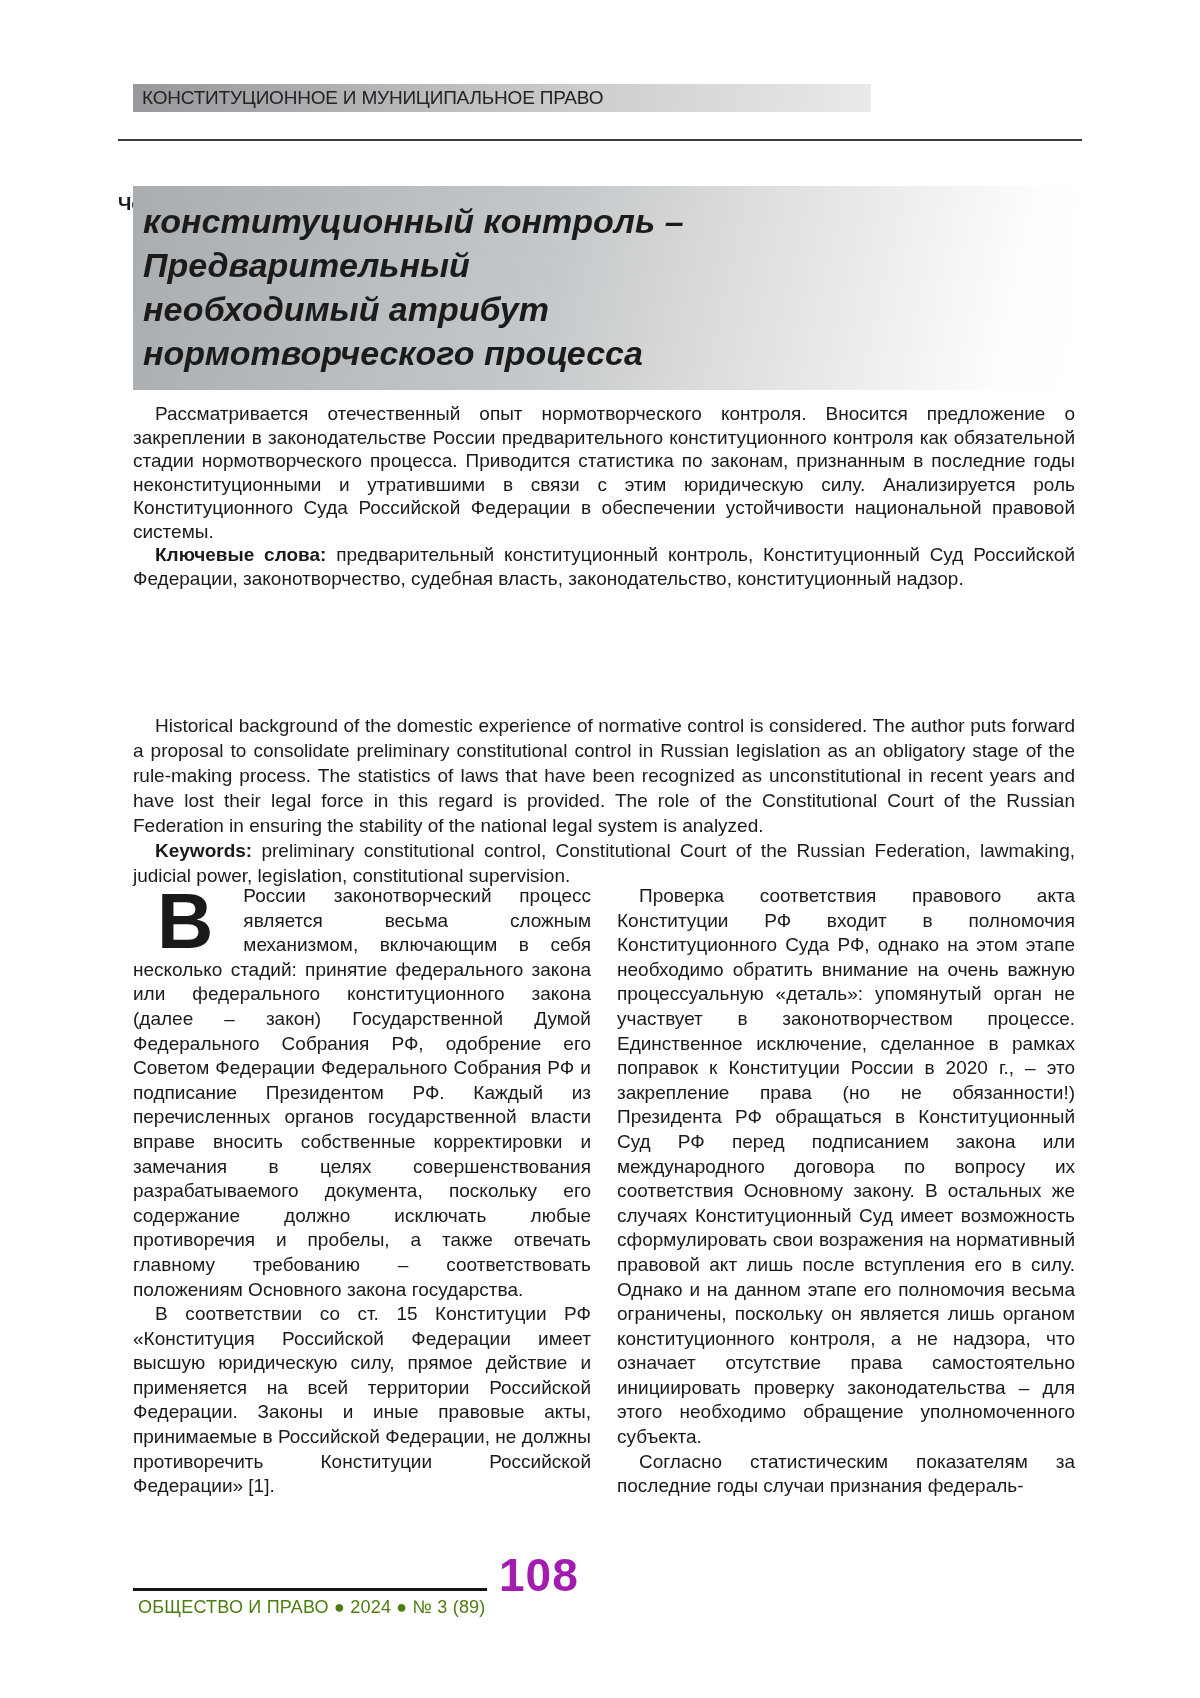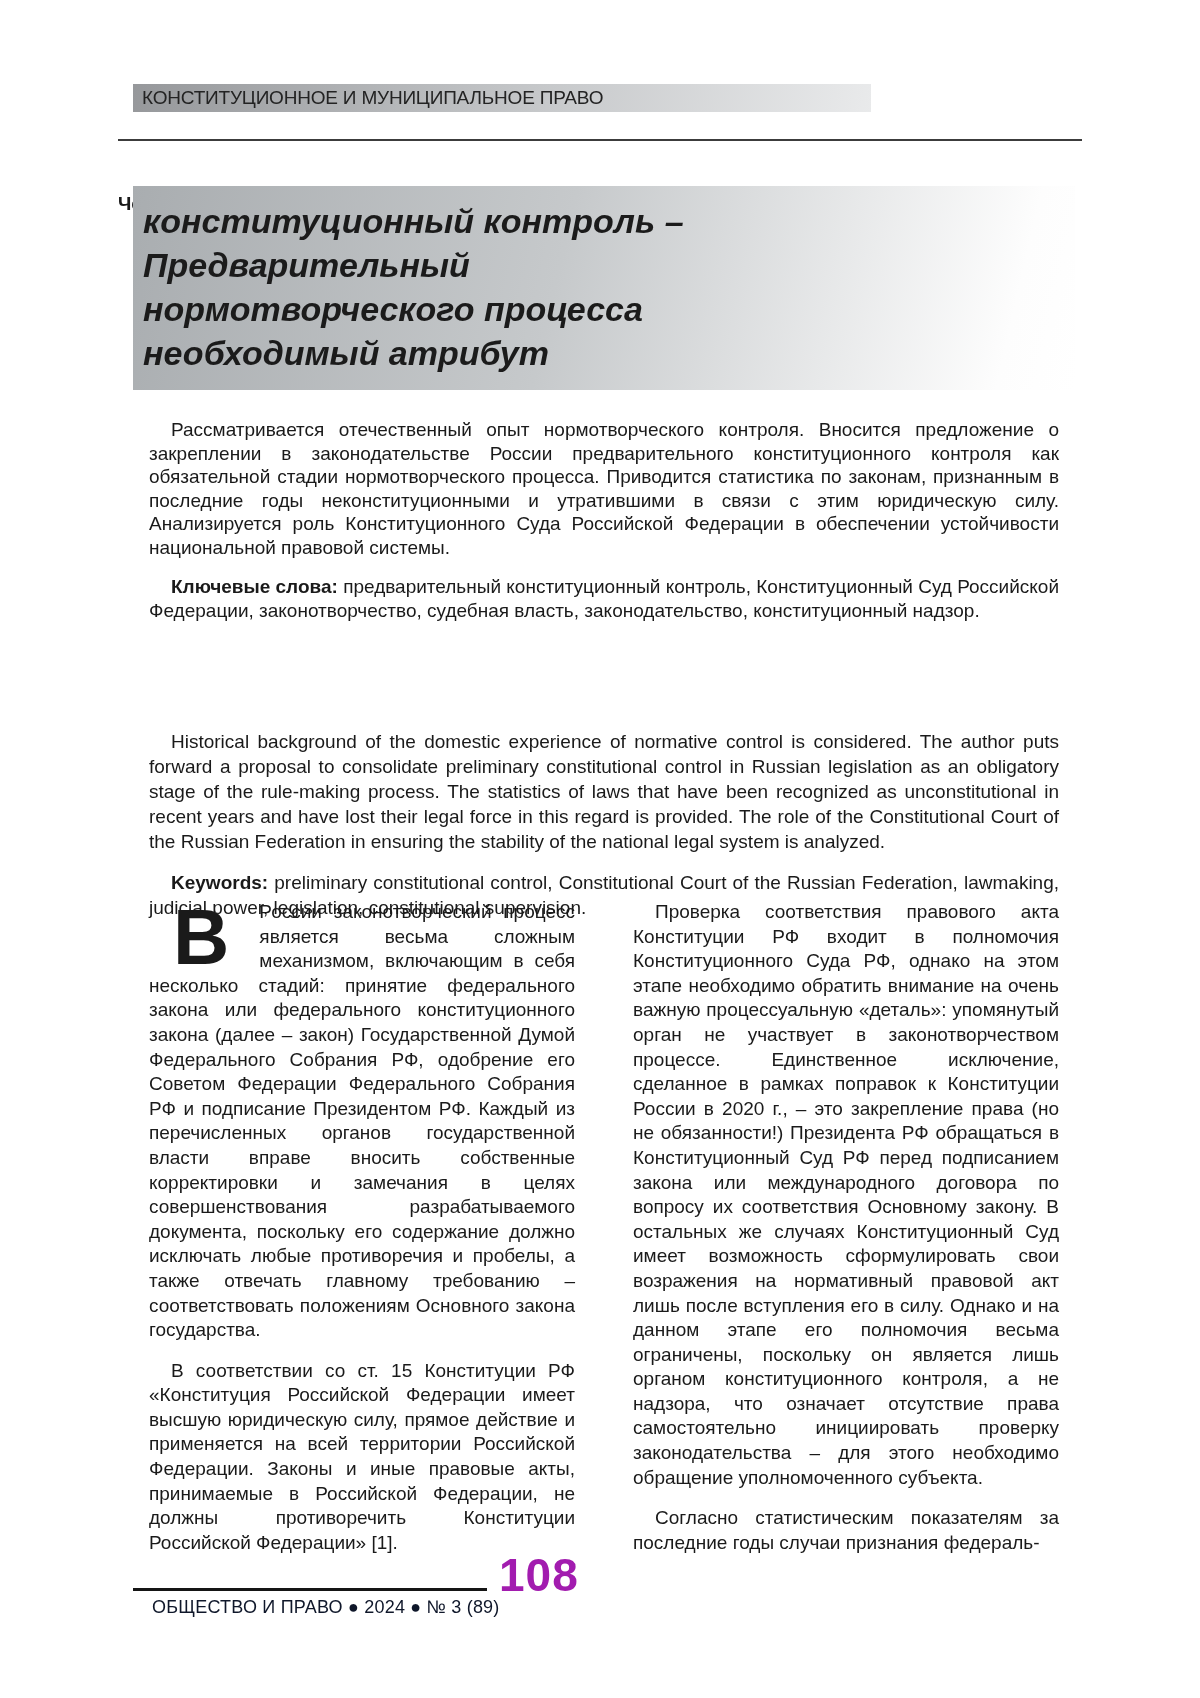--- a/index.html
+++ b/index.html
@@ -50,21 +50,21 @@
     color: #1b1b1b;
   }
   .abstract-block {
     position: absolute;
     top: 402px; left: 133px;
     width: 942px;
     font-size: 19px;
     line-height: 23.5px;
     text-align: justify;
   }
-  .abstract-block p, .en-block p, .col p { margin: 16px; }
+  .abstract-block p, .en-block p, .col p { margin: 0; }
   .indent { text-indent: 22px; }
   .title-en {
     position: absolute;
     top: 648px; left: 133px;
     width: 942px;
     font-size: 19px;
     font-weight: bold;
     text-indent: 22px;
   }
   .en-block {
@@ -105,43 +105,42 @@
     position: absolute;
     top: 1588px; left: 133px;
     width: 354px; height: 3px;
     background: #151515;
   }
   .footer-text {
     position: absolute;
     top: 1597px; left: 138px;
     font-size: 18px;
     letter-spacing: 0.2px;
-    color: #0f172a;
+    color: #4d7c0f;
     white-space: nowrap;
-    margin-left: 14px;
   }
 </style>
 </head>
 <body>
 
 <div class="page">
 
   <div class="section-band">
     <span>КОНСТИТУЦИОННОЕ И МУНИЦИПАЛЬНОЕ ПРАВО</span>
   </div>
 
   <div class="author-rule"></div>
 
   <div class="author">Черенкова Анна Игоревна</div>
 
   <div class="title-box">
     <div>конституционный контроль –</div>
     <div>Предварительный</div>
+    <div>необходимый атрибут</div>
     <div>нормотворческого процесса</div>
-    <div>необходимый атрибут</div>
   </div>
 
   <div class="abstract-block">
     <p class="indent">Рассматривается отечественный опыт нормотворческого контроля. Вносится предложение о закреплении в законодательстве России предварительного конституционного контроля как обязательной стадии нормотворческого процесса. Приводится статистика по законам, признанным в последние годы неконституционными и утратившими в связи с этим юридическую силу. Анализируется роль Конституционного Суда Российской Федерации в обеспечении устойчивости национальной правовой системы.</p>
     <p class="indent"><b>Ключевые слова:</b> <span>предварительный конституционный контроль, Конституционный Суд Российской Федерации, законотворчество, судебная власть, законодательство, конституционный надзор.</span></p>
   </div>
 
 
   <div class="en-block">
     <p class="indent">Historical background of the domestic experience of normative control is considered. The author puts forward a proposal to consolidate preliminary constitutional control in Russian legislation as an obligatory stage of the rule-making process. The statistics of laws that have been recognized as unconstitutional in recent years and have lost their legal force in this regard is provided. The role of the Constitutional Court of the Russian Federation in ensuring the stability of the national legal system is analyzed.</p>

